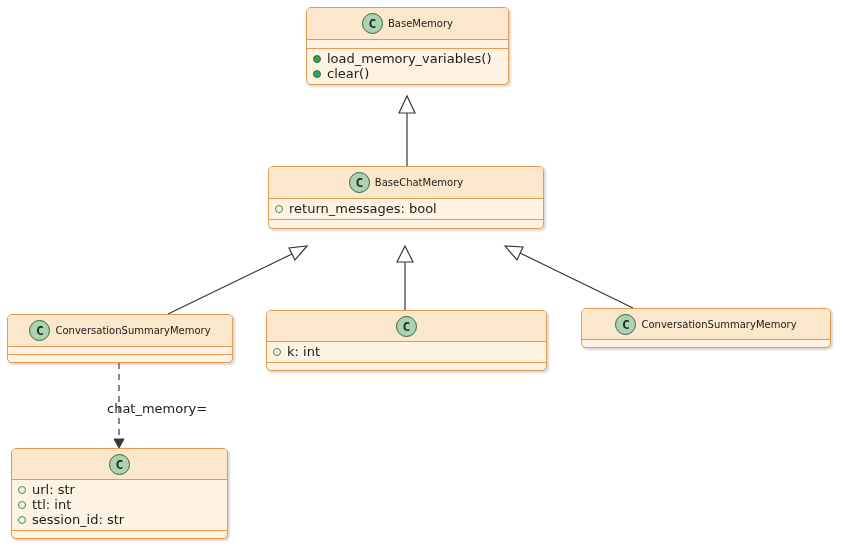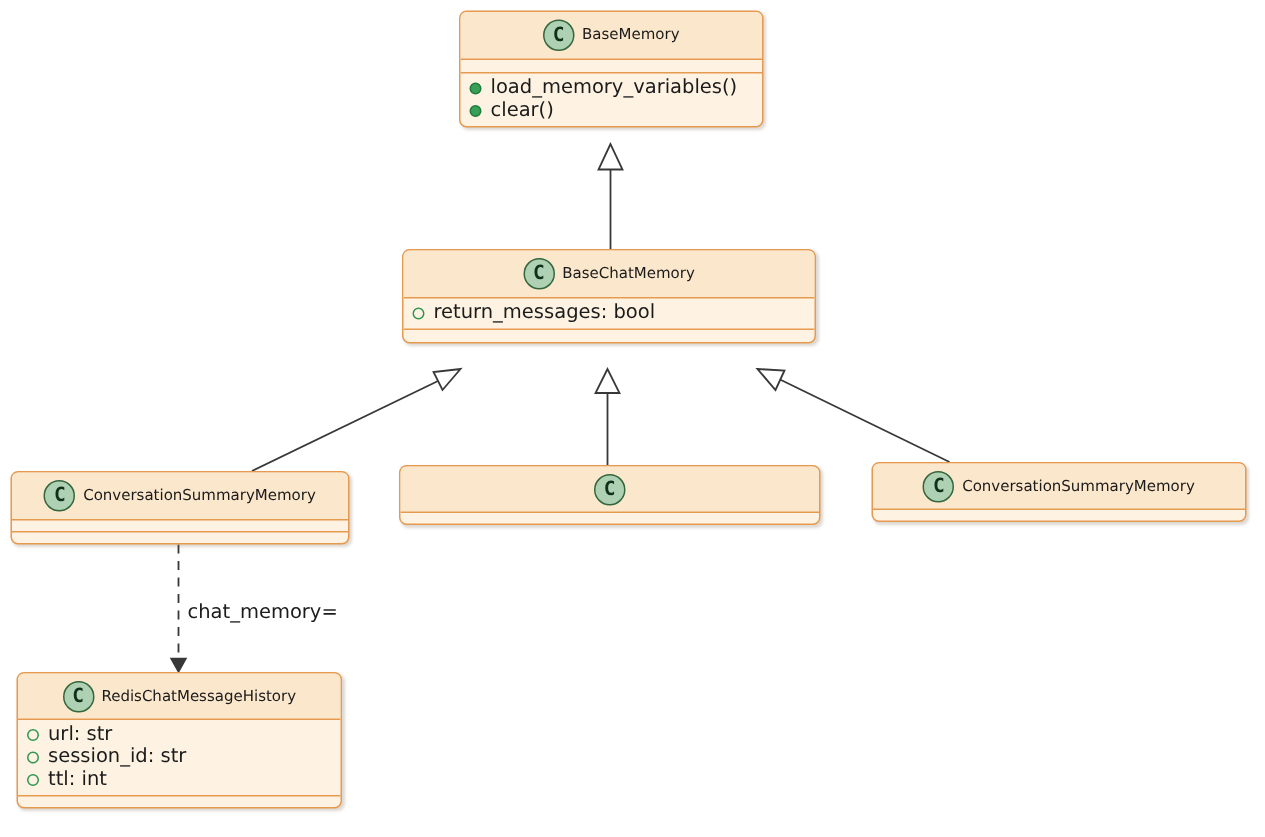--- a/index.html
+++ b/index.html
@@ -123,21 +123,21 @@
       <line x1="633" y1="308" x2="520" y2="253"></line>
       <polygon class="open" points="505,246 523,247 517,260"></polygon>
     </g>
 
     <g>
       <line class="dashed" x1="119" y1="363" x2="119" y2="438"></line>
       <polygon class="solid" points="119,448 114,439 124,439"></polygon>
     </g>
   </svg>
 
-  <div class="edge-label" style="left:125px; top:401px;">chat_memory=</div>
+  <div class="edge-label" style="left:107px; top:401px;">chat_memory=</div>
 
   <div class="uml-class" style="left:306px; top:7px; width:203px;">
     <div class="uml-header" style="height:31px;">
       <span class="circ">C</span>
       <span class="uml-title">BaseMemory</span>
     </div>
     <div class="sec empty"></div>
     <div class="sec">
       <div class="member">
         <span class="dot method"></span>
@@ -170,46 +170,51 @@
       <span class="uml-title">ConversationSummaryMemory</span>
     </div>
     <div class="sec empty" style="height:8px;"></div>
     <div class="sec empty" style="height:8px;"></div>
   </div>
 
   <div class="uml-class" style="left:266px; top:310px; width:281px;">
     <div class="uml-header" style="height:30px;">
       <span class="circ">C</span>
     </div>
+    <div class="sec">
+      <div class="member">
+        <span class="dot field"></span>
+        <span>k: int</span>
+      </div>
+    </div>
     <div class="sec empty" style="height:8px;"></div>
   </div>
 
   <div class="uml-class" style="left:581px; top:308px; width:250px;">
     <div class="uml-header" style="height:30px;">
       <span class="circ">C</span>
       <span class="uml-title">ConversationSummaryMemory</span>
     </div>
     <div class="sec empty" style="height:8px;"></div>
   </div>
 
   <div class="uml-class" style="left:11px; top:448px; width:217px;">
     <div class="uml-header" style="height:30px;">
       <span class="circ">C</span>
-      <span class="uml-title">RedisChatMessageHistory</span>
     </div>
     <div class="sec">
       <div class="member">
         <span class="dot field"></span>
         <span>url: str</span>
       </div>
       <div class="member">
         <span class="dot field"></span>
+        <span>ttl: int</span>
+      </div>
+      <div class="member">
+        <span class="dot field"></span>
         <span>session_id: str</span>
       </div>
-      <div class="member">
-        <span class="dot field"></span>
-        <span>ttl: int</span>
-      </div>
     </div>
     <div class="sec empty" style="height:8px;"></div>
   </div>
 
 </div>
 
 </body></html>

